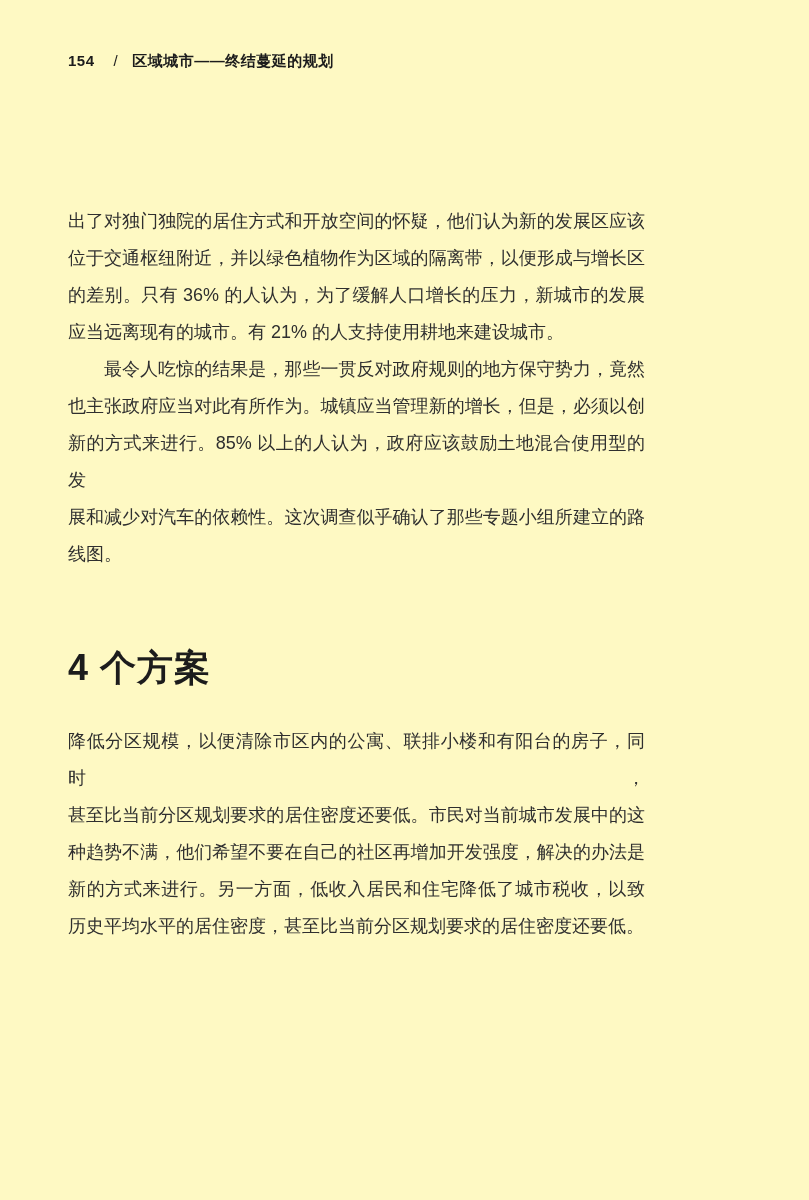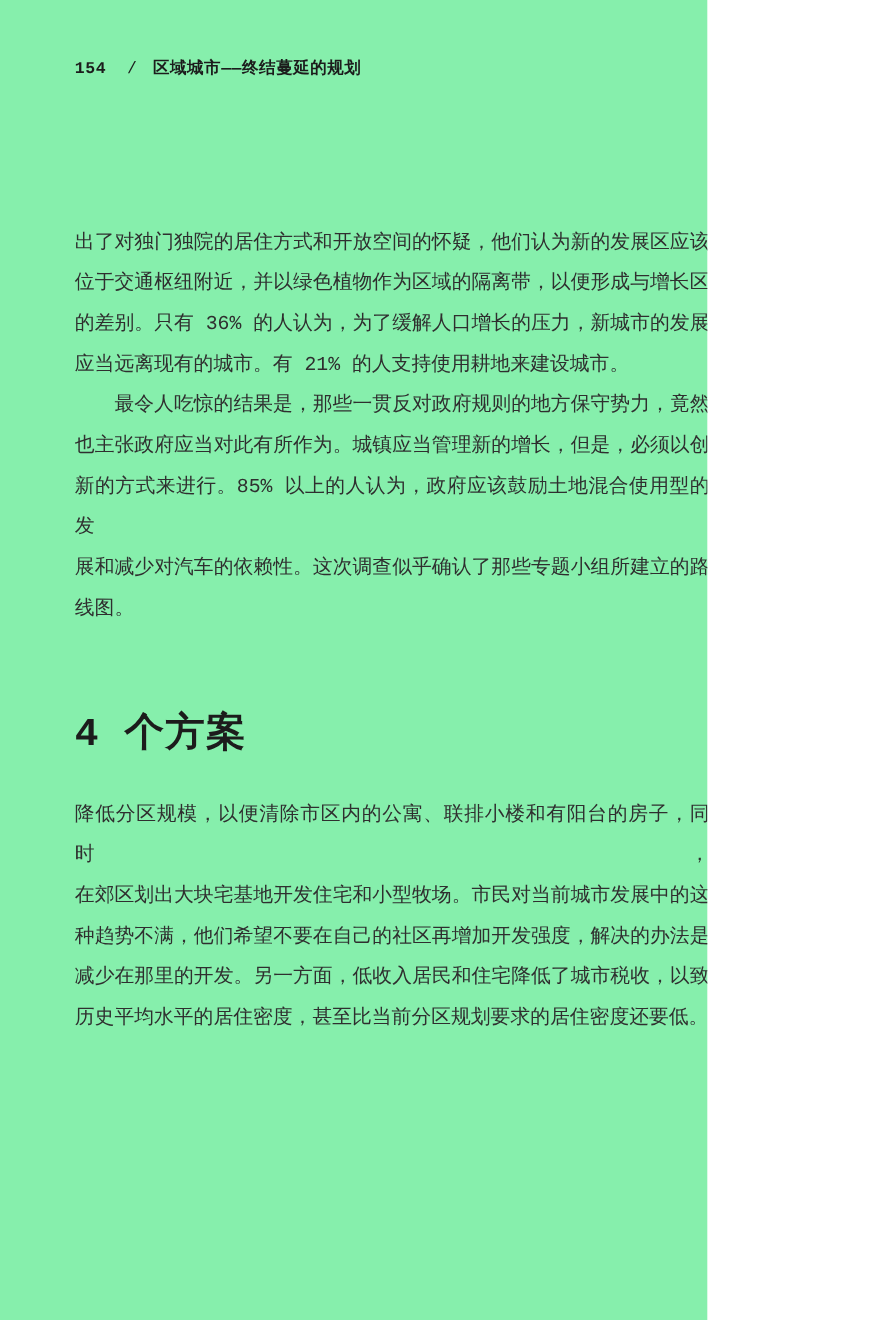--- a/index.html
+++ b/index.html
@@ -2,25 +2,25 @@
 <html><head>
 <meta charset="utf-8">
 <style>
   html, body {
     margin: 0;
     padding: 0;
     background: #ffffff;
   }
   .page {
     position: relative;
-    width: 643px;
+    width: 809px;
     height: 1200px;
-    background: #86efac;
+    background: #fef9c3;
     overflow: hidden;
-    font-family: Liberation Mono, monospace;
+    font-family: Liberation Sans, sans-serif;
   }
   .running-header {
     position: absolute;
     left: 68px;
     top: 52px;
     display: flex;
     align-items: baseline;
     font-size: 15px;
     font-weight: 700;
     color: #1c1c1c;
@@ -78,20 +78,20 @@
     <div class="para">
         <div class="line indent">最令人吃惊的结果是，那些一贯反对政府规则的地方保守势力，竟然</div>
         <div class="line">也主张政府应当对此有所作为。城镇应当管理新的增长，但是，必须以创</div>
         <div class="line">新的方式来进行。85% 以上的人认为，政府应该鼓励土地混合使用型的发</div>
         <div class="line">展和减少对汽车的依赖性。这次调查似乎确认了那些专题小组所建立的路</div>
         <div class="line last">线图。</div>
       </div>
     <h1 class="section-heading">4 个方案</h1>
     <div class="para">
         <div class="line">降低分区规模，以便清除市区内的公寓、联排小楼和有阳台的房子，同时，</div>
-        <div class="line">在郊区划出大块宅基地开发住宅和小型牧场。市民对当前城市发展中的这</div>
+        <div class="line">甚至比当前分区规划要求的居住密度还要低。市民对当前城市发展中的这</div>
         <div class="line">种趋势不满，他们希望不要在自己的社区再增加开发强度，解决的办法是</div>
-        <div class="line">减少在那里的开发。另一方面，低收入居民和住宅降低了城市税收，以致</div>
+        <div class="line">新的方式来进行。另一方面，低收入居民和住宅降低了城市税收，以致</div>
         <div class="line last">历史平均水平的居住密度，甚至比当前分区规划要求的居住密度还要低。</div>
       </div>
   </main>
 
 </div>
 
 </body></html>

